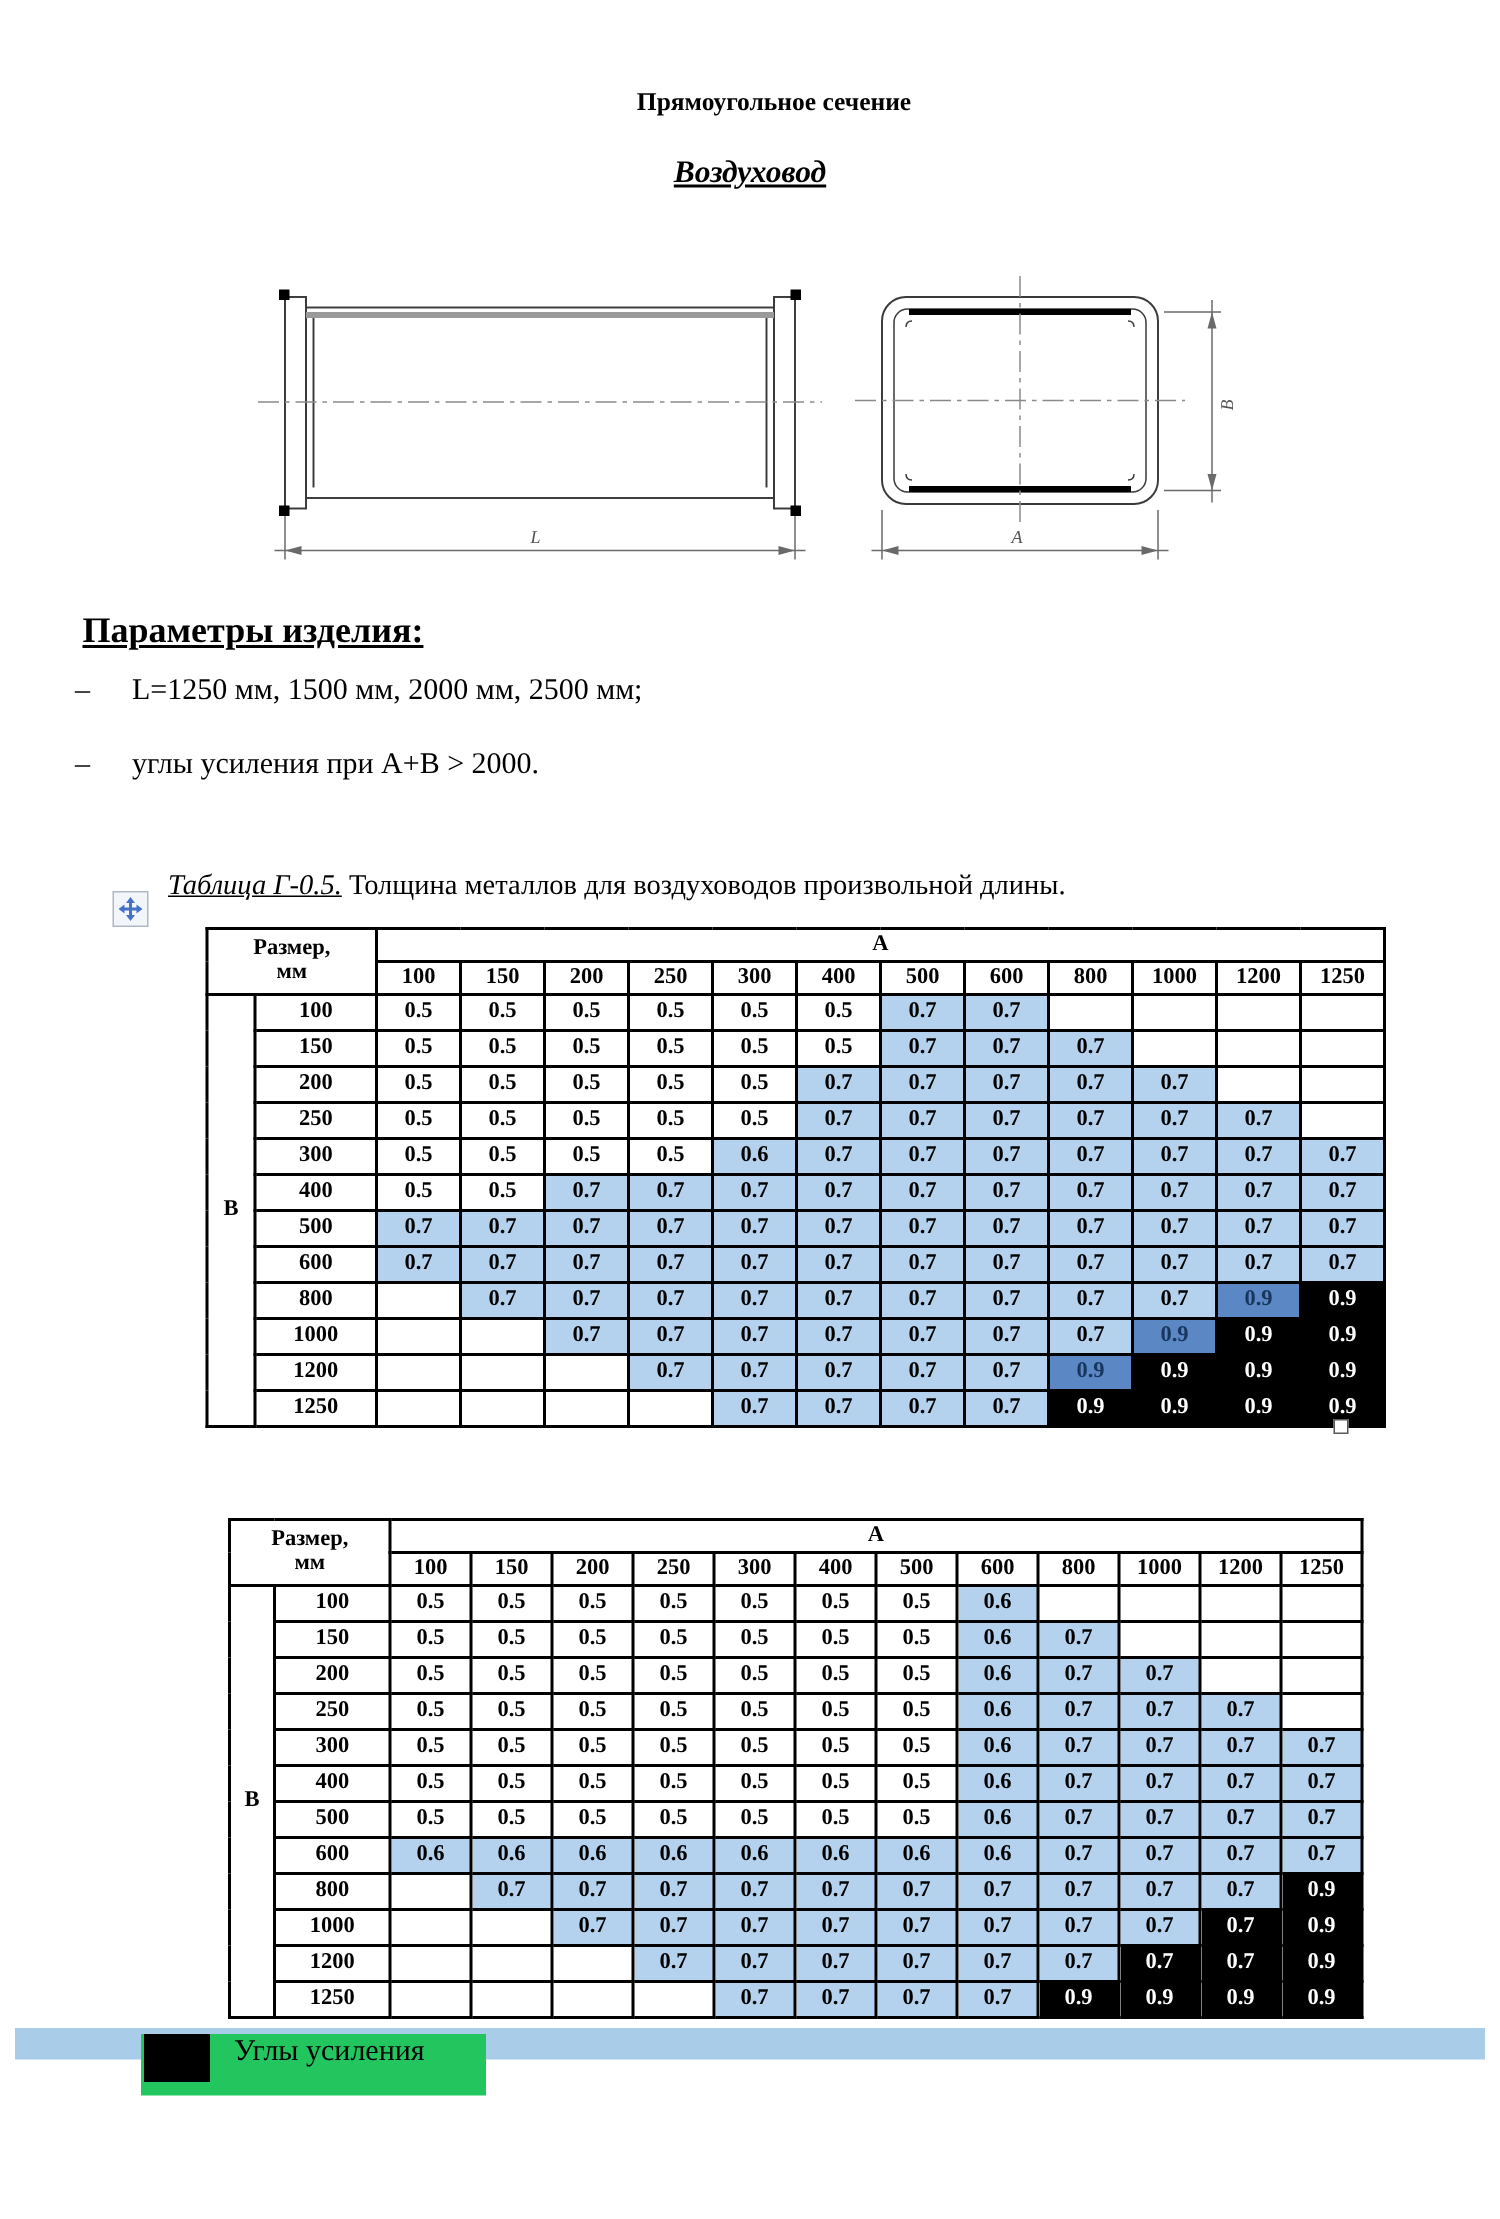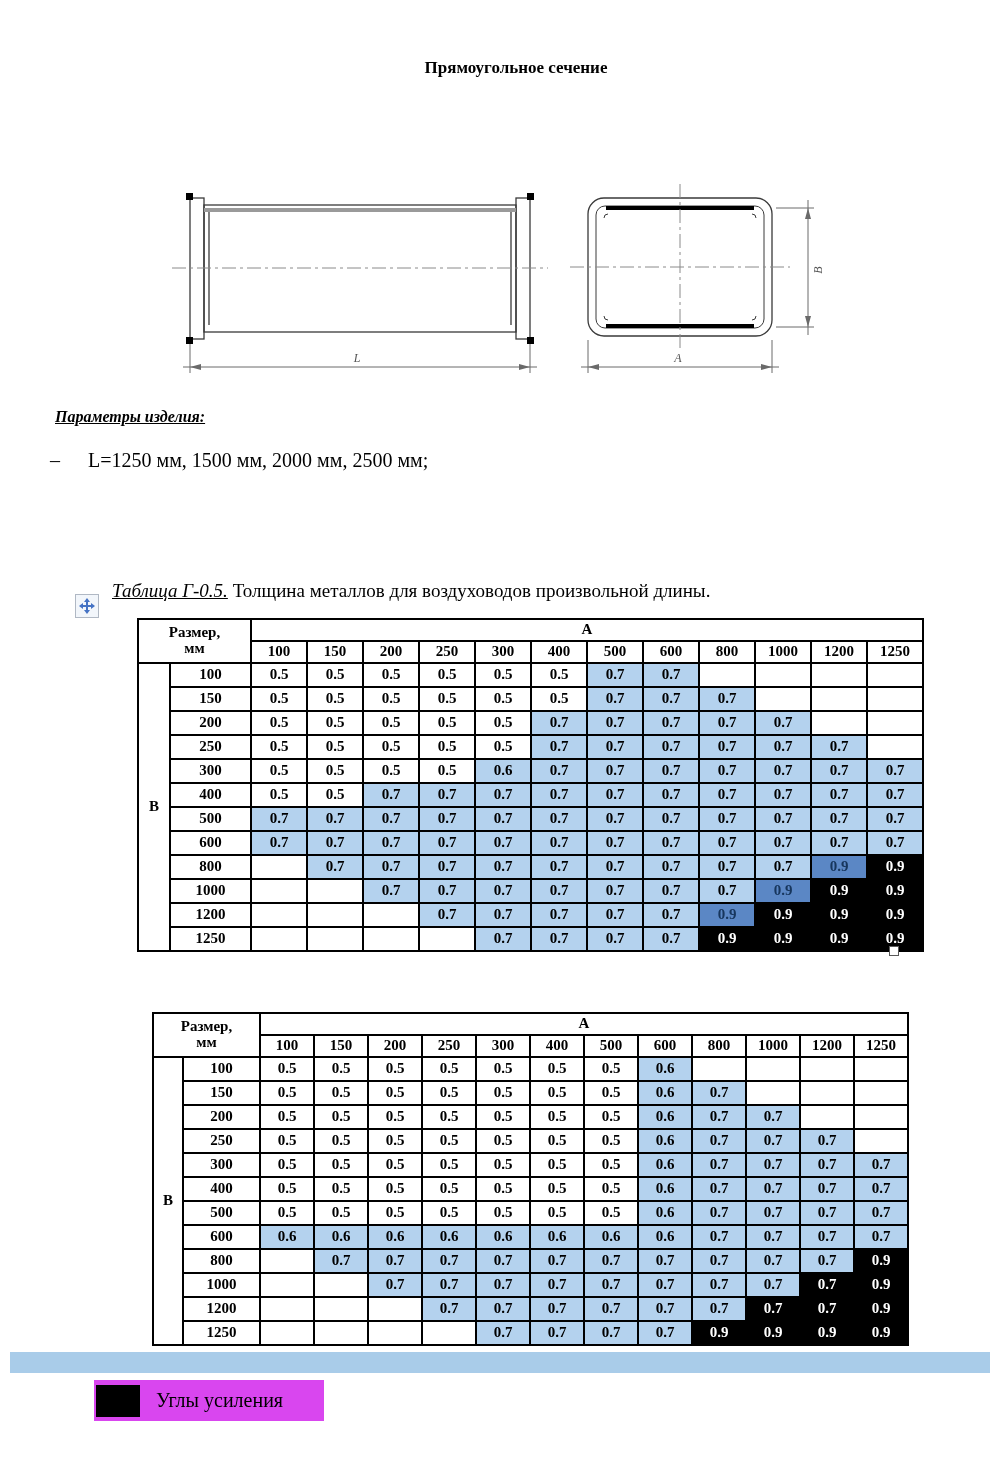--- a/index.html
+++ b/index.html
@@ -10,22 +10,22 @@
   
   .title{position:absolute;top:8px;left:0;width:100%;text-align:center;
     font-size:23px;font-weight:bold;}
   .subtitle{position:absolute;top:58px;left:16px;width:100%;text-align:center;
     font-size:17px;font-weight:bold;}
   .drawing-title{position:absolute;top:102px;left:0;width:100%;text-align:center;
     font-size:21px;font-weight:bold;font-style:italic;text-decoration:underline;}
   
   .drawing{position:absolute;top:170px;left:0;width:1000px;height:230px;}
   
-  .params-heading{position:absolute;top:408px;left:55px;font-size:16px;
-    font-style:italic;font-weight:600;text-decoration:underline;}
+  .params-heading{position:absolute;top:408px;left:55px;font-size:24px;
+    font-weight:600;text-decoration:underline;}
   .param-line{position:absolute;left:50px;font-size:20px;}
   .param-line .dash{display:inline-block;width:38px;}
   .param-0{top:449px;}
   .param-1{top:498px;}
   
   .caption{position:absolute;font-size:19px;}
   .caption .cap-label{font-style:italic;text-decoration:underline;}
   .caption-0{top:580px;left:112px;}
   .caption-1{top:972px;left:85px;}
   
@@ -48,30 +48,31 @@
   td.corner,th.corner{white-space:pre-line;font-size:16px;}
   td.bhead{font-size:17px;}
   td.cell-b{background:#b4d2ee;}
   td.cell-m{background:#5b87c5;color:#17365d;}
   td.cell-k{background:#000000;color:#ffffff;}
   td.cell-e{border:none;background:#fff;}
   table.duct{border-bottom:2px solid #000;}
   
   .blue-band{position:absolute;top:1352px;left:10px;width:980px;height:21px;}
   .legend-box{position:absolute;top:1356px;left:94px;width:230px;height:41px;
-    background:#d946ef;display:flex;align-items:center;margin-top:24px;}
+    background:#22c55e;display:flex;align-items:flex-start;}
   .legend-swatch{width:44px;height:32px;margin-left:2px;}
   .legend-label{font-size:20px;margin-left:16px;}
 </style>
 <style>td.cell-b{background:#b4d2ee;}td.cell-m{background:#5b87c5;}td.cell-k{background:#000000;}</style></head>
 <body>
 
 <div class="page">
 
   <div class="subtitle">Прямоугольное сечение</div>
+  <div class="drawing-title">Воздуховод</div>
 
   <svg class="drawing" viewBox="0 0 1000 230">
     <g stroke="#3a3a3a" stroke-width="1.3" fill="none">
 
       <rect x="190" y="28" width="14" height="141"></rect>
       <rect x="516" y="28" width="14" height="141"></rect>
 
       <rect x="204" y="35" width="312" height="127"></rect>
 
       <rect x="204" y="38" width="312" height="4" fill="#9a9a9a" stroke="none"></rect>
@@ -127,20 +128,23 @@
       <polygon points="808,38 805,49 811,49" fill="#6a6a6a" stroke="none"></polygon>
       <polygon points="808,157 805,146 811,146" fill="#6a6a6a" stroke="none"></polygon>
     </g>
     <text x="822" y="100" font-size="12" fill="#555" font-style="italic" font-family="Liberation Serif, serif" text-anchor="middle" transform="rotate(-90 822 100)">B</text>
   </svg>
 
   <div class="params-heading">Параметры изделия:</div>
   <div class="param-line param-0">
     <span class="dash">–</span><span>L=1250 мм, 1500 мм, 2000 мм, 2500 мм;</span>
   </div>
+  <div class="param-line param-1">
+    <span class="dash">–</span><span>углы усиления при А+В &gt; 2000.</span>
+  </div>
 
   <div class="caption caption-0">
     <span class="cap-label">Таблица Г-0.5.</span>
     <span>Толщина металлов для воздуховодов произвольной длины.</span>
   </div>
   <div class="move-handle">
     <svg width="16" height="16" viewBox="0 0 16 16">
       <g fill="#4472c4">
         <polygon points="8,0 11,4 5,4"></polygon>
           <polygon points="8,16 11,12 5,12"></polygon>

